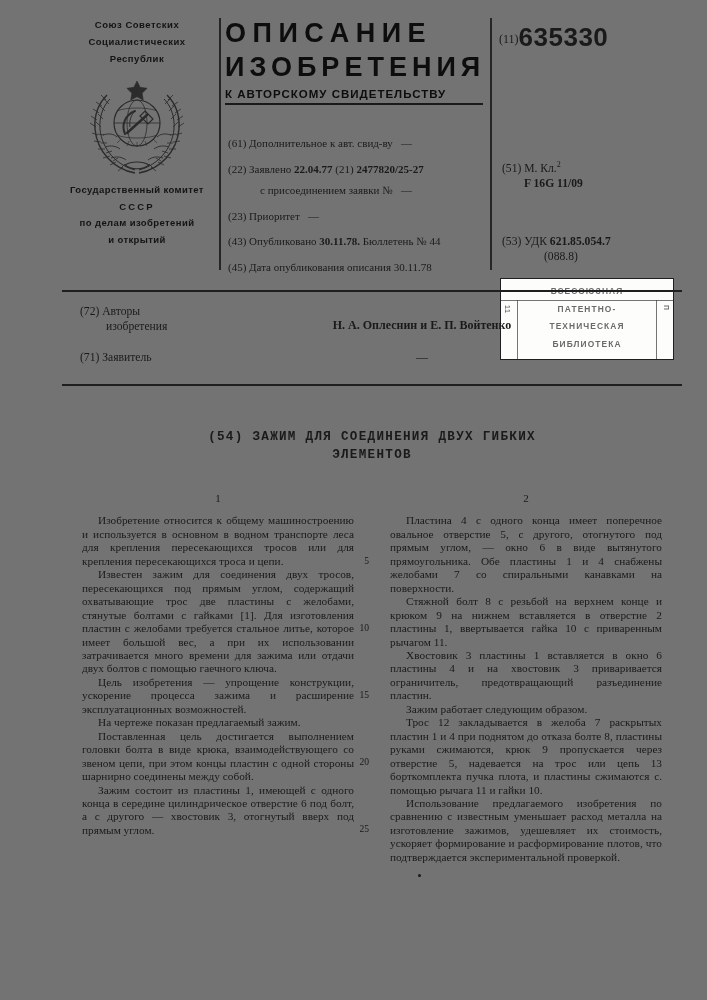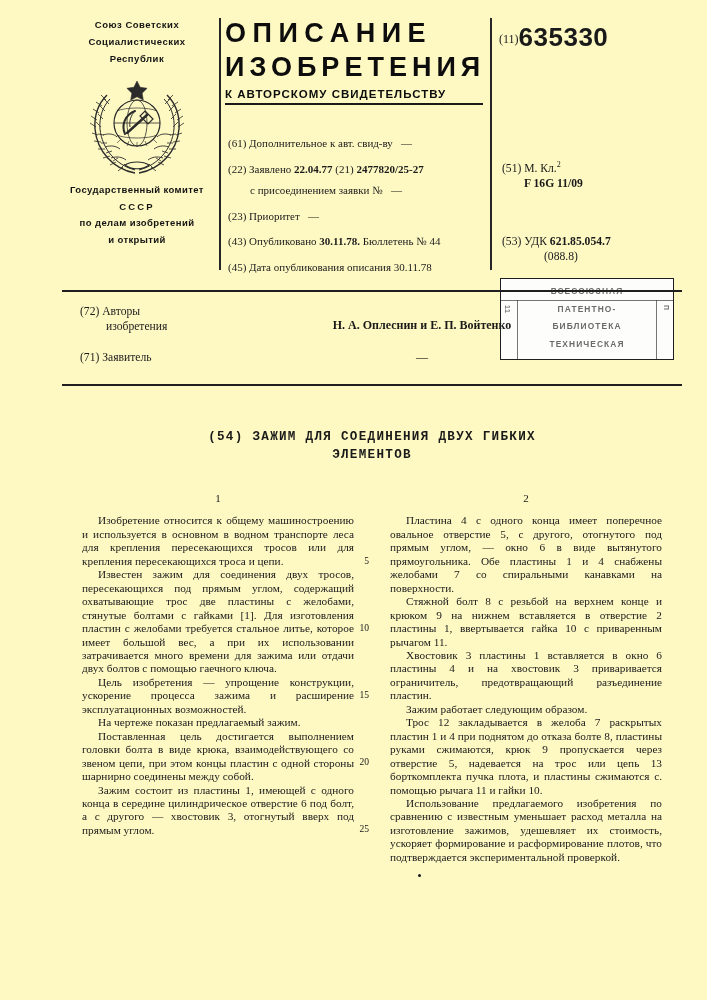--- a/index.html
+++ b/index.html
@@ -4,21 +4,21 @@
 <style>
   html, body {
     margin: 0;
     padding: 0;
     background: #8c8c8c;
   }
   .page {
     position: relative;
     width: 707px;
     height: 1000px;
-    background: #fef9c3;
+    background: #737373;
     overflow: hidden;
     font-family: "Liberation Serif", "DejaVu Serif", serif;
     color: #1a1a1a;
   }
   
   .header {
     position: absolute;
     left: 62px;
     top: 16px;
     width: 620px;
@@ -126,21 +126,21 @@
   
   .fields {
     position: absolute;
     left: 166px;
     top: 120px;
     width: 258px;
     font-size: 11px;
     line-height: 14px;
   }
   .f-row { margin-bottom: 11.5px; white-space: nowrap; }
-  .f-row.sub { margin-left: 22px; margin-top: -4px; font-family: Liberation Serif, serif; }
+  .f-row.sub { margin-left: 32px; margin-top: -4px; font-family: Liberation Serif, serif; }
   .f-row b { font-weight: bold; }
   .dash { letter-spacing: 0; }
 
   .fields-right {
     position: absolute;
     left: 440px;
     top: 142px;
     font-size: 11.6px;
     line-height: 14.5px;
     font-family: Liberation Serif, serif;
@@ -480,22 +480,22 @@
     </div>
   </div>
 
   <div class="stamp">
     <div class="stamp-hline"></div>
     <div class="stamp-vl"></div>
     <div class="stamp-vr"></div>
     <div class="stamp-inner">
       <div>ВСЕСОЮЗНАЯ</div>
       <div>ПАТЕНТНО-</div>
+      <div>ТЕХНИЧЕСКАЯ</div>
       <div>БИБЛИОТЕКА</div>
-      <div>ТЕХНИЧЕСКАЯ</div>
     </div>
     <div class="stamp-side l">11</div>
     <div class="stamp-side r">П</div>
   </div>
 
   <div class="hr-main"></div>
 
   <div class="authors">
     <div class="a-row">
       <div class="a-label">

